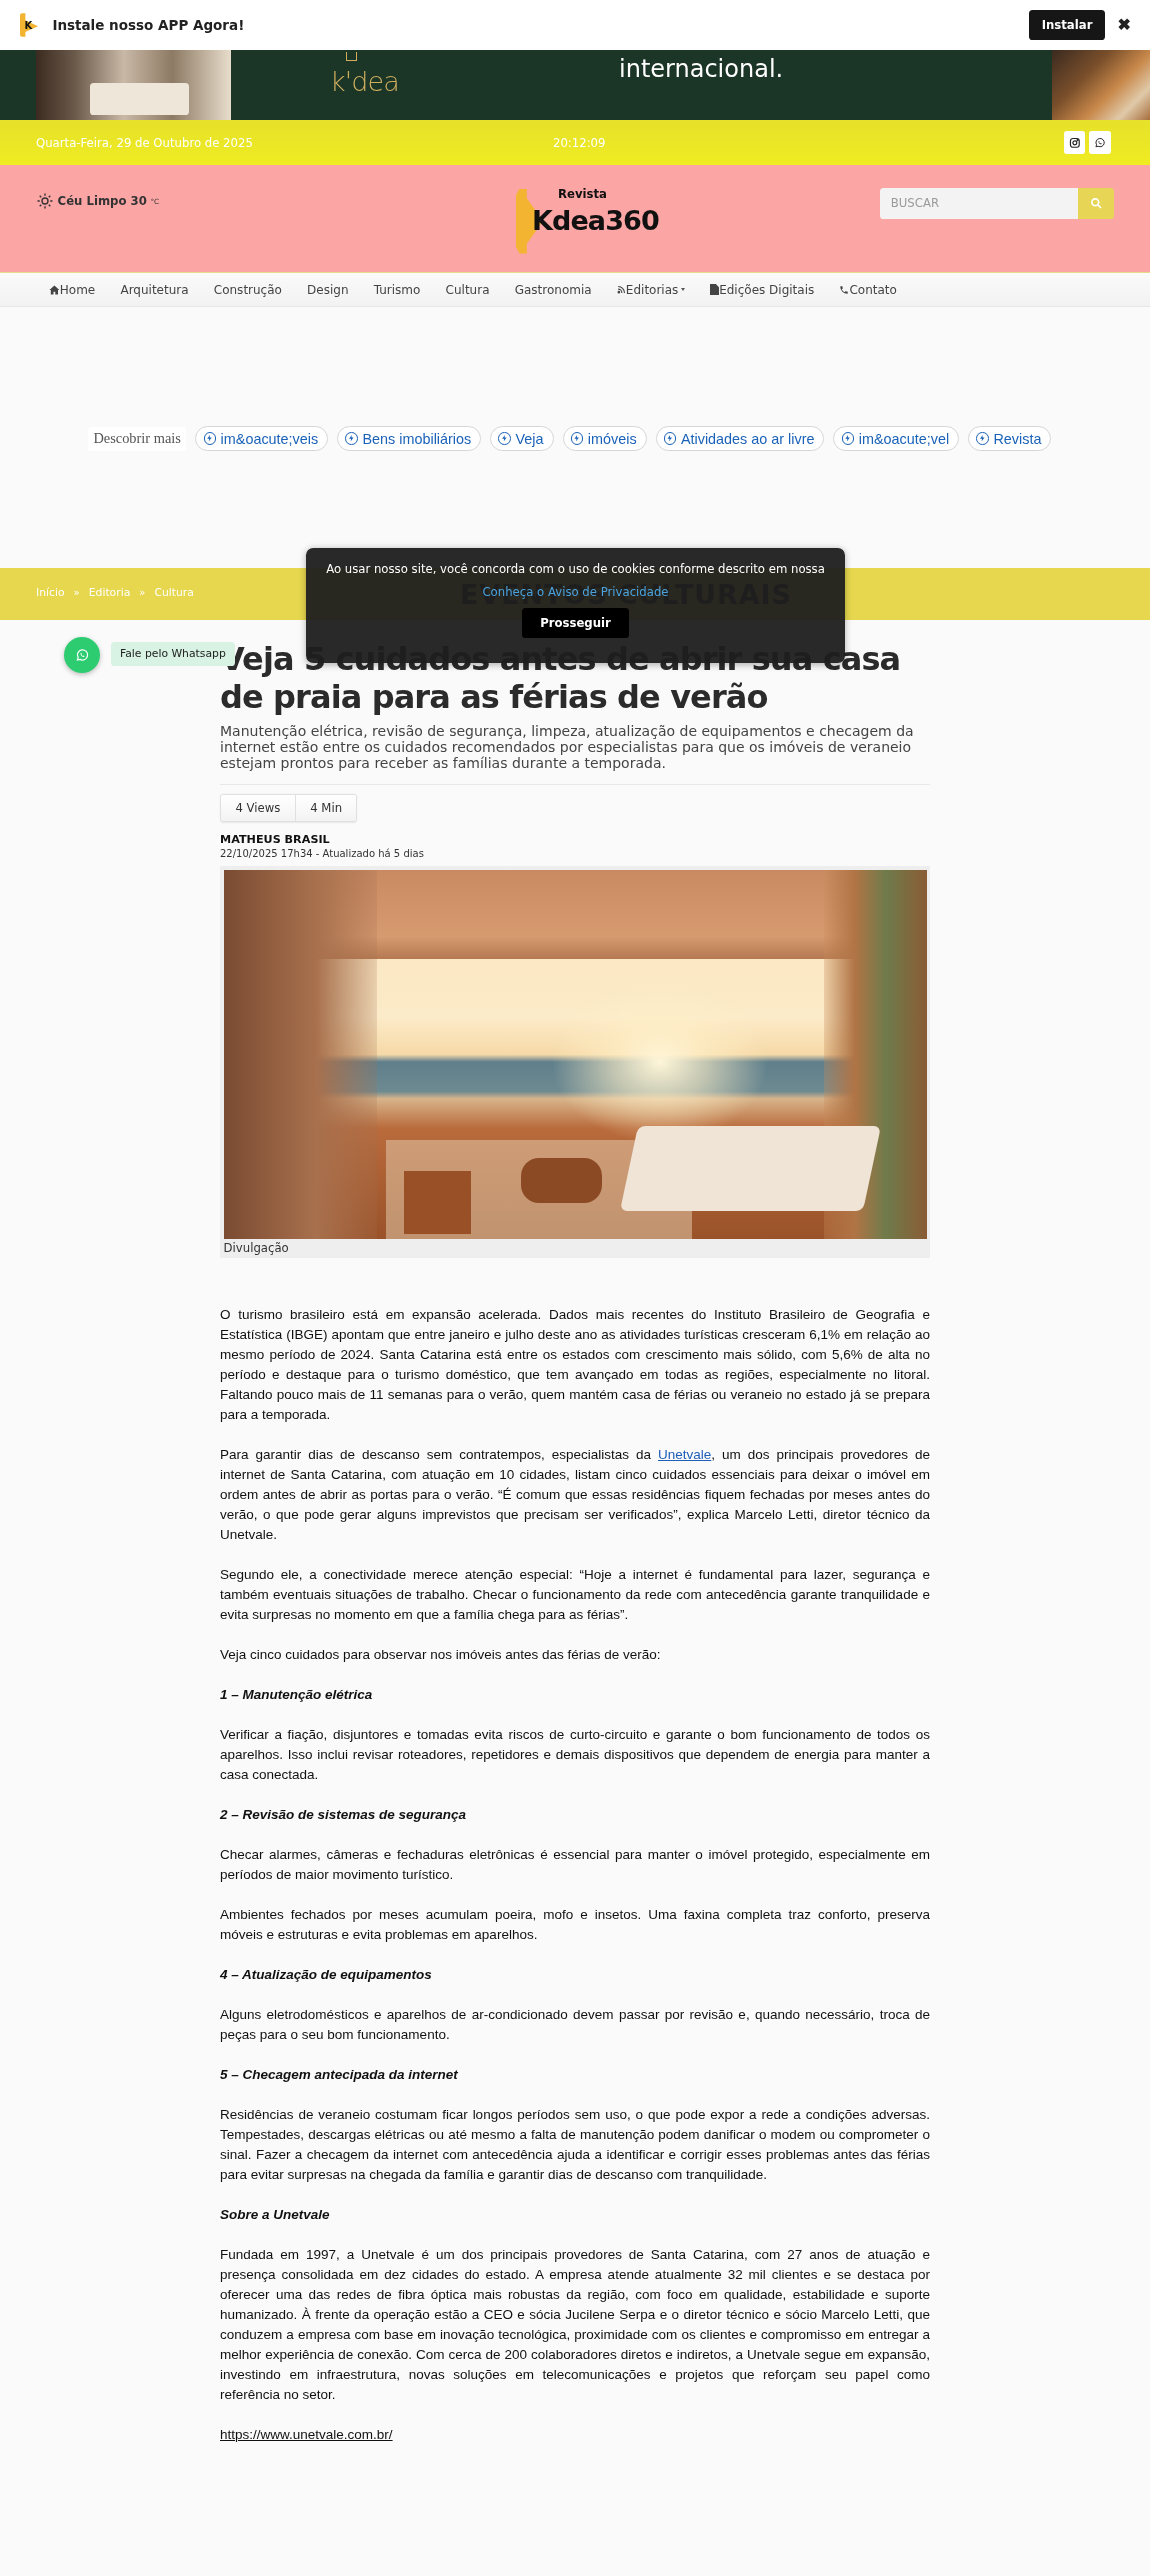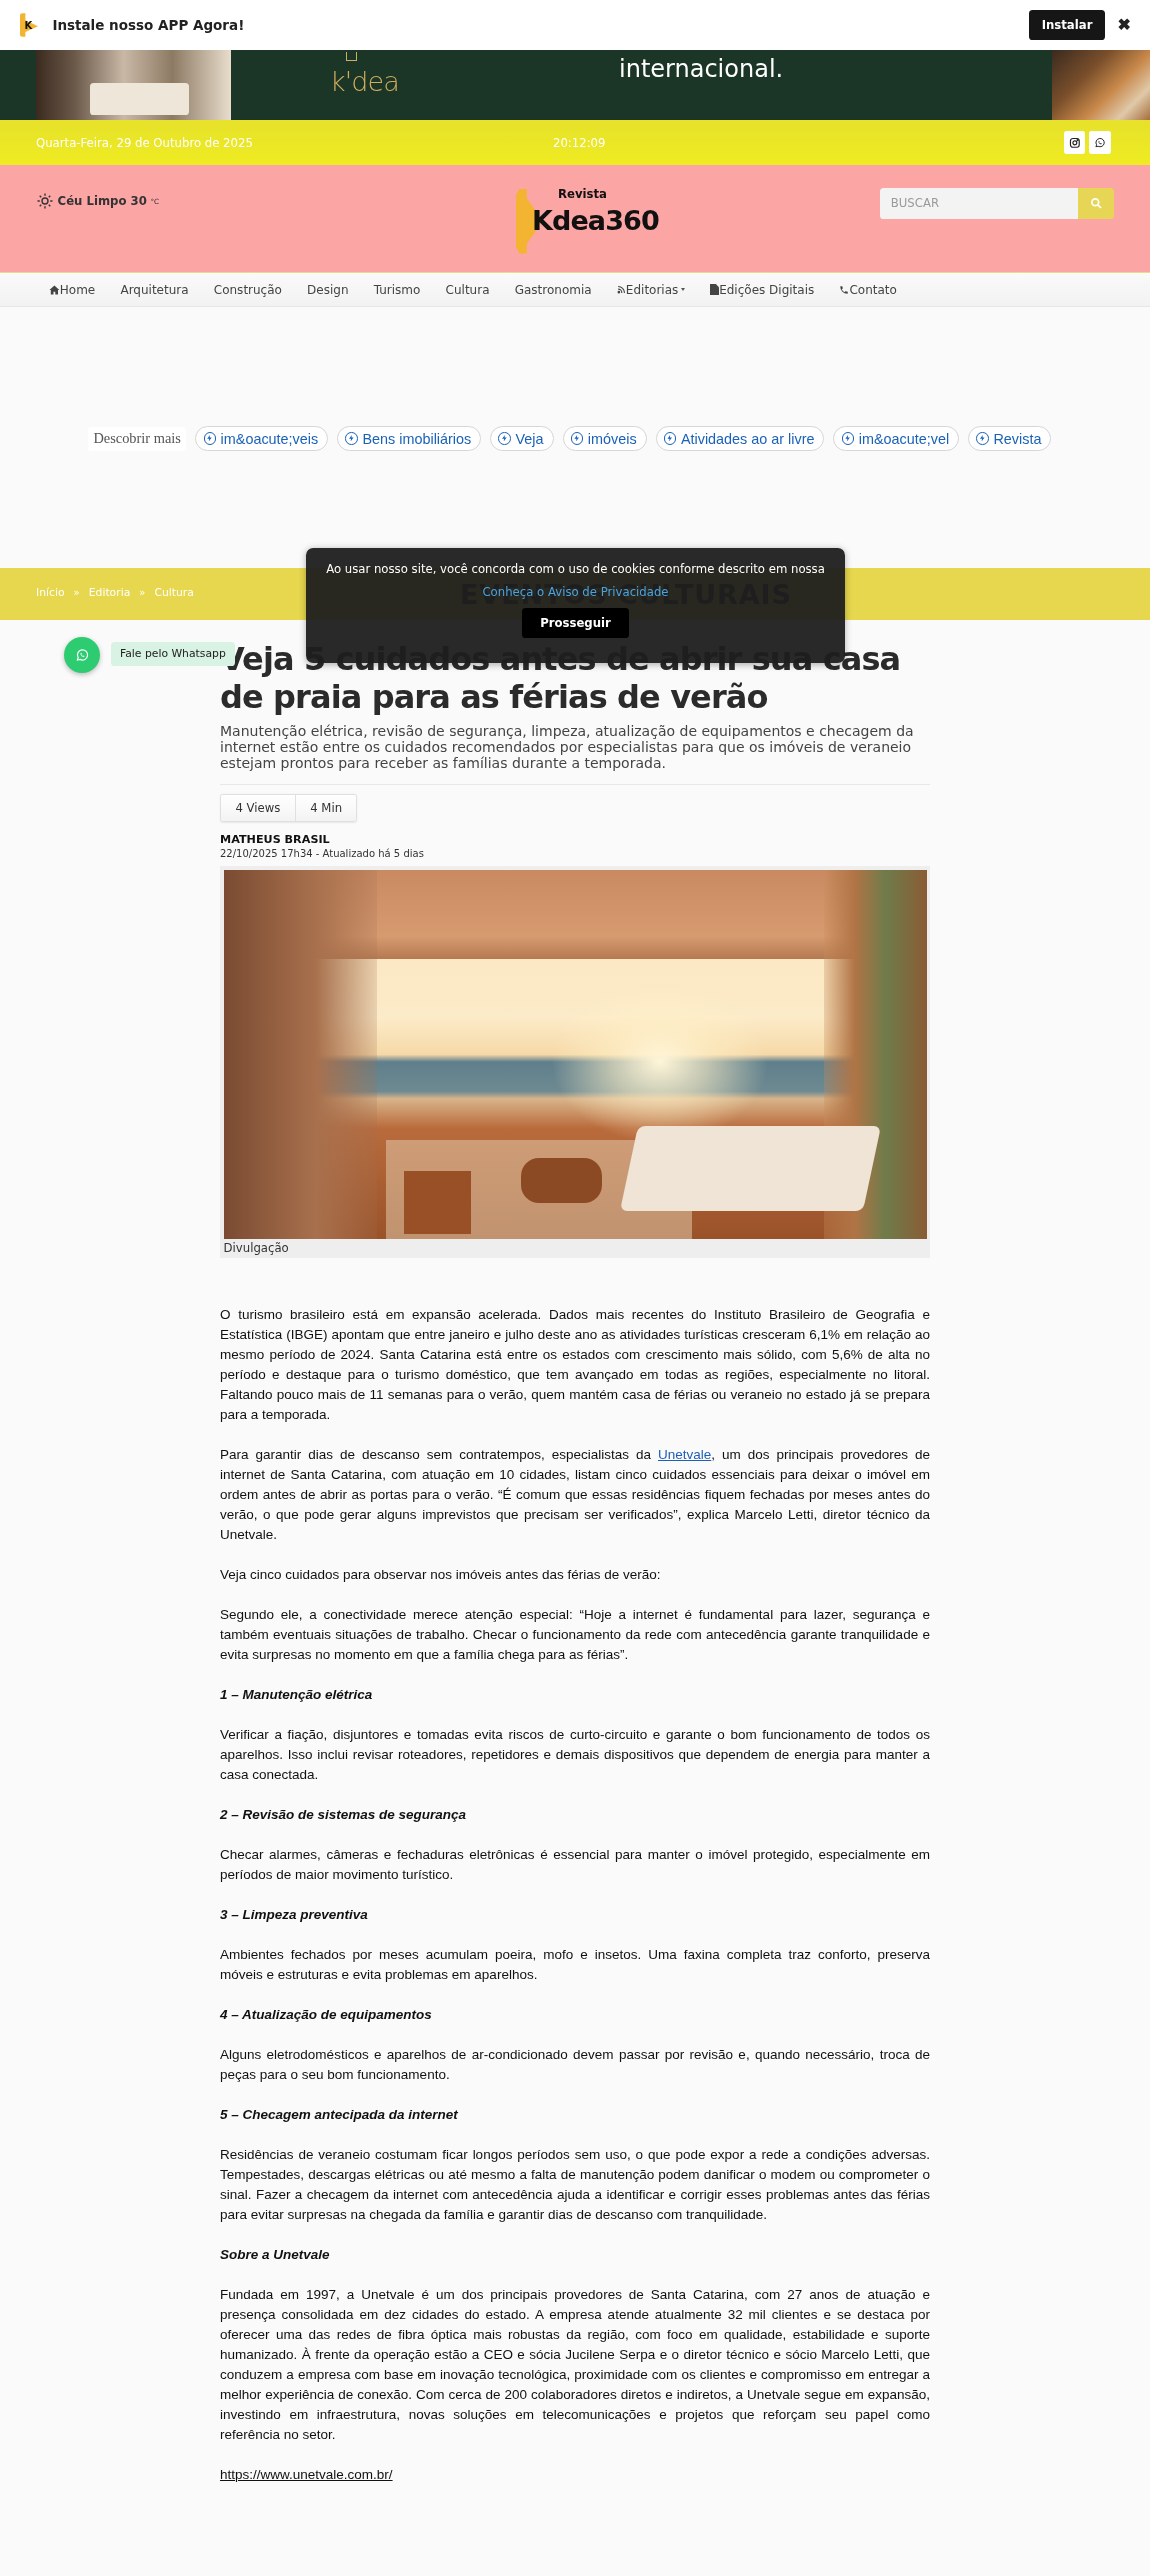--- a/index.html
+++ b/index.html
@@ -293,28 +293,27 @@
       <div class="table2"></div>
       <div class="table1"></div>
       <div class="sofa"></div>
     </div>
     <figcaption class="caption">Divulgação</figcaption>
   </figure>
 
   <div class="body-text">
     <p> O turismo brasileiro está em expansão acelerada. Dados mais recentes do Instituto Brasileiro de Geografia e Estatística (IBGE) apontam que entre janeiro e julho deste ano as atividades turísticas cresceram 6,1% em relação ao mesmo período de 2024. Santa Catarina está entre os estados com crescimento mais sólido, com 5,6% de alta no período e destaque para o turismo doméstico, que tem avançado em todas as regiões, especialmente no litoral. Faltando pouco mais de 11 semanas para o verão, quem mantém casa de férias ou veraneio no estado já se prepara para a temporada.</p>
     <p><span>Para garantir dias de descanso sem contratempos, especialistas da </span><a>Unetvale</a><span>, um dos principais provedores de internet de Santa Catarina, com atuação em 10 cidades, listam cinco cuidados essenciais para deixar o imóvel em ordem antes de abrir as portas para o verão. “É comum que essas residências fiquem fechadas por meses antes do verão, o que pode gerar alguns imprevistos que precisam ser verificados”, explica Marcelo Letti, diretor técnico da Unetvale.</span></p>
+    <p>Segundo ele, a conectividade merece atenção especial: “Hoje a internet é fundamental para lazer, segurança e também eventuais situações de trabalho. Checar o funcionamento da rede com antecedência garante tranquilidade e evita surpresas no momento em que a família chega para as férias”.</p>
     <p>Veja cinco cuidados para observar nos imóveis antes das férias de verão:</p>
-    <p>Segundo ele, a conectividade merece atenção especial: “Hoje a internet é fundamental para lazer, segurança e também eventuais situações de trabalho. Checar o funcionamento da rede com antecedência garante tranquilidade e evita surpresas no momento em que a família chega para as férias”.</p>
 
     <h3>1 – Manutenção elétrica</h3>
     <p>Verificar a fiação, disjuntores e tomadas evita riscos de curto-circuito e garante o bom funcionamento de todos os aparelhos. Isso inclui revisar roteadores, repetidores e demais dispositivos que dependem de energia para manter a casa conectada.</p>
     <h3>2 – Revisão de sistemas de segurança</h3>
     <p>Checar alarmes, câmeras e fechaduras eletrônicas é essencial para manter o imóvel protegido, especialmente em períodos de maior movimento turístico.</p>
-    <h3>3 – Limpeza preventiva</h3>
     <p>Ambientes fechados por meses acumulam poeira, mofo e insetos. Uma faxina completa traz conforto, preserva móveis e estruturas e evita problemas em aparelhos.</p>
     <h3>4 – Atualização de equipamentos</h3>
     <p>Alguns eletrodomésticos e aparelhos de ar-condicionado devem passar por revisão e, quando necessário, troca de peças para o seu bom funcionamento.</p>
     <h3>5 – Checagem antecipada da internet</h3>
     <p>Residências de veraneio costumam ficar longos períodos sem uso, o que pode expor a rede a condições adversas. Tempestades, descargas elétricas ou até mesmo a falta de manutenção podem danificar o modem ou comprometer o sinal. Fazer a checagem da internet com antecedência ajuda a identificar e corrigir esses problemas antes das férias para evitar surpresas na chegada da família e garantir dias de descanso com tranquilidade.</p>
     <h3>Sobre a Unetvale</h3>
     <p>Fundada em 1997, a Unetvale é um dos principais provedores de Santa Catarina, com 27 anos de atuação e presença consolidada em dez cidades do estado. A empresa atende atualmente 32 mil clientes e se destaca por oferecer uma das redes de fibra óptica mais robustas da região, com foco em qualidade, estabilidade e suporte humanizado. À frente da operação estão a CEO e sócia Jucilene Serpa e o diretor técnico e sócio Marcelo Letti, que conduzem a empresa com base em inovação tecnológica, proximidade com os clientes e compromisso em entregar a melhor experiência de conexão. Com cerca de 200 colaboradores diretos e indiretos, a Unetvale segue em expansão, investindo em infraestrutura, novas soluções em telecomunicações e projetos que reforçam seu papel como referência no setor.</p>
 
     <p><a class="plain">https://www.unetvale.com.br/</a></p>
   </div>

